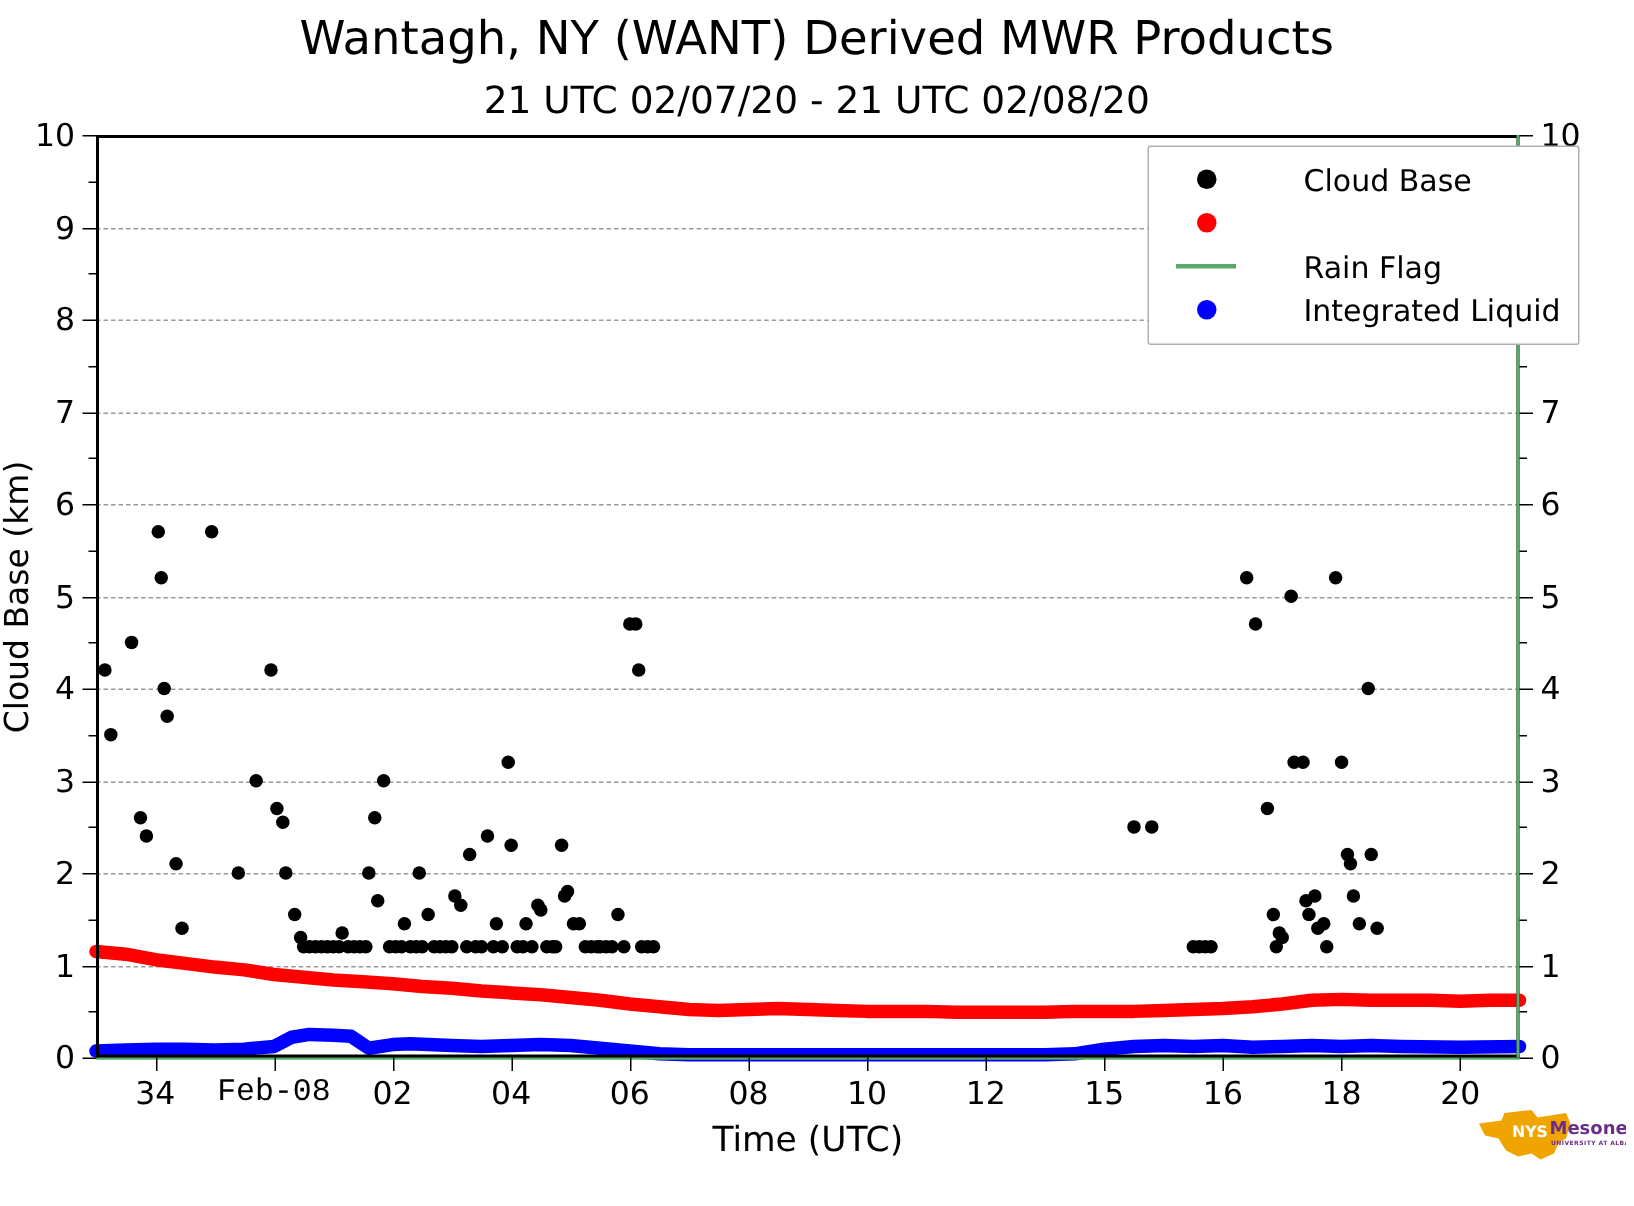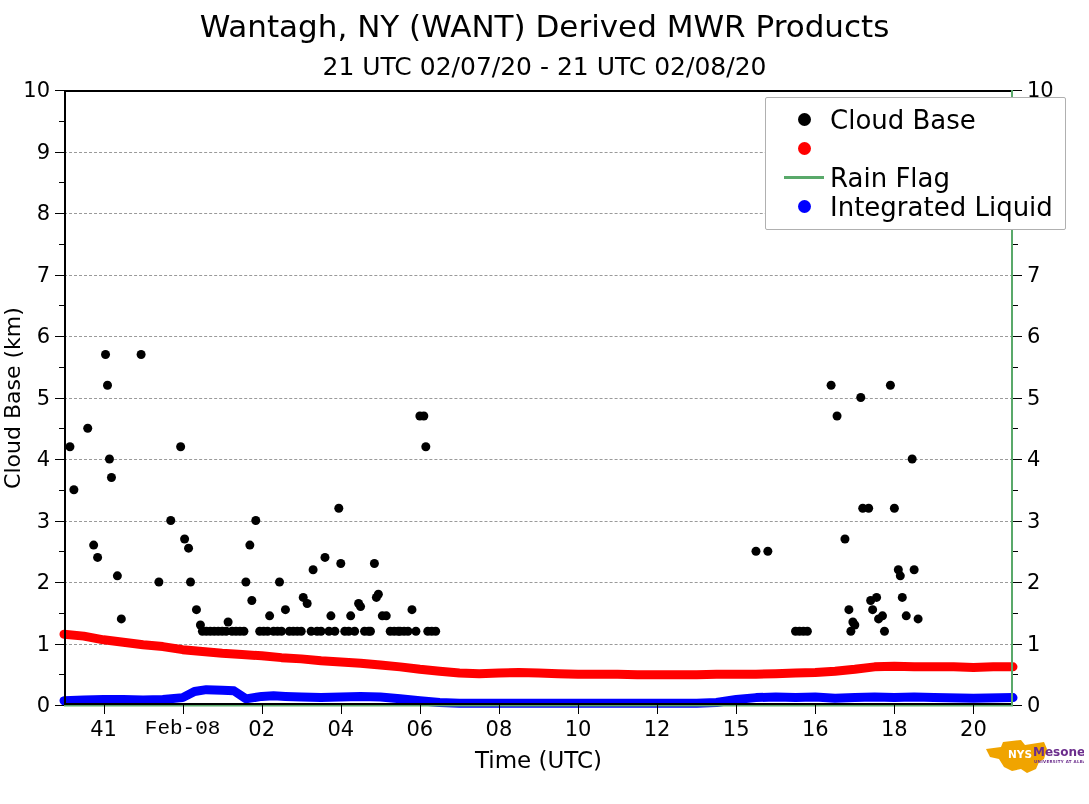--- a/index.html
+++ b/index.html
@@ -53,21 +53,21 @@
   
   #data-svg{position:absolute;left:0;top:0;width:949px;height:615px;overflow:visible;}
 
   
   #legend{position:absolute;left:701px;top:7px;background:#fff;
           border:1.1px solid #b0b0b0;border-radius:2px;padding:7px 12px 8px 12px;}
   .legend-row{display:flex;align-items:center;height:29px;}
   .legend-marker{width:52px;display:flex;align-items:center;justify-content:center;}
   .lm-dot{width:13px;height:13px;border-radius:50%;display:block;}
   .lm-line{width:40px;height:2.6px;display:block;}
-  .legend-text{font-size:26px;color:#000;white-space:nowrap;}
+  .legend-text{font-size:20px;color:#000;white-space:nowrap;margin-left:39px;}
 
   
   #logo{position:absolute;left:984px;top:736px;width:100px;height:42px;}
 </style>
 </head>
 <body>
 
 <div id="fig">
 
   <div class="title" id="main-title">Wantagh, NY (WANT) Derived MWR Products</div>
@@ -283,21 +283,21 @@
         <div class="ytick-r-m" style="top: 399.75px;"></div>
         <div class="ytick-r-m" style="top: 338.25px;"></div>
         <div class="ytick-r-m" style="top: 276.75px;"></div>
         <div class="ytick-r-m" style="top: 215.25px;"></div>
         <div class="ytick-r-m" style="top: 153.75px;"></div>
         <div class="ytick-r-m" style="top: 92.25px;"></div>
         <div class="ytick-r-m" style="top: 30.75px;"></div>
       </div>
     <div id="ticks-bottom">
         <div class="xtick" style="left: 39.5417px;"></div>
-        <div class="xlab" style="left: 39.5417px;">41</div>
+        <div class="xlab" style="left: 39.5417px;">34</div>
         <div class="xtick" style="left: 118.625px;"></div>
         <div class="xlab" style="left: 118.625px; font-family: Liberation Mono, monospace;">Feb-08</div>
         <div class="xtick" style="left: 197.708px;"></div>
         <div class="xlab" style="left: 197.708px;">02</div>
         <div class="xtick" style="left: 276.792px;"></div>
         <div class="xlab" style="left: 276.792px;">04</div>
         <div class="xtick" style="left: 355.875px;"></div>
         <div class="xlab" style="left: 355.875px;">06</div>
         <div class="xtick" style="left: 434.958px;"></div>
         <div class="xlab" style="left: 434.958px;">08</div>

